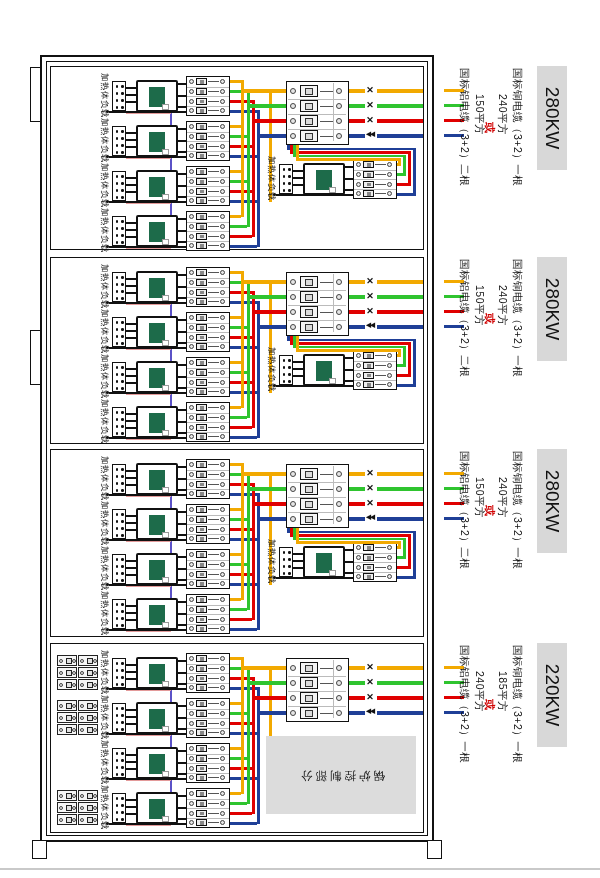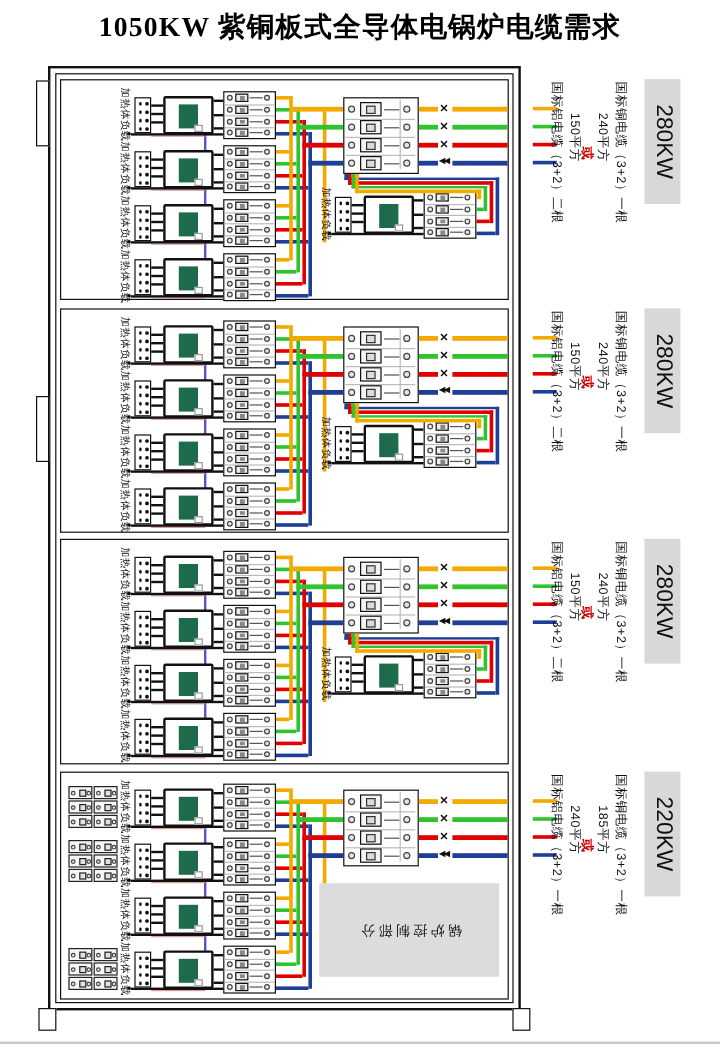--- a/index.html
+++ b/index.html
@@ -9,21 +9,20 @@
          font-family:"Liberation Serif",serif;font-weight:bold;font-size:23px;letter-spacing:1px;}
   .frame{position:absolute;border:2px solid #111;background:transparent;box-sizing:border-box;}
   .thinframe{position:absolute;border:1px solid #111;background:transparent;box-sizing:border-box;}
   .r180{transform:rotate(180deg);white-space:nowrap;}
   .groundline{position:absolute;left:0;top:868px;width:600px;height:2px;background:#c9c9c9;}
 </style>
 </head>
 <body>
 
 <div class="page">
-  <div class="title">1050KW 紫铜板式全导体电锅炉电缆需求</div>
 
   <div class="frame" style="left:40px;top:55px;width:394px;height:787px;"></div>
   <div class="thinframe" style="left:46px;top:61px;width:382px;height:775px;"></div>
   <div class="thinframe" style="left:30px;top:67px;width:11px;height:55px;background:#fff;border-width:1.5px;"></div>
   <div class="thinframe" style="left:30px;top:330px;width:11px;height:55px;background:#fff;border-width:1.5px;"></div>
   <div class="thinframe" style="left:32px;top:840px;width:15px;height:19px;background:#fff;border-width:1.5px;"></div>
   <div class="thinframe" style="left:427px;top:840px;width:15px;height:19px;background:#fff;border-width:1.5px;"></div>
   <div class="groundline"></div>
 
   <div id="built">

